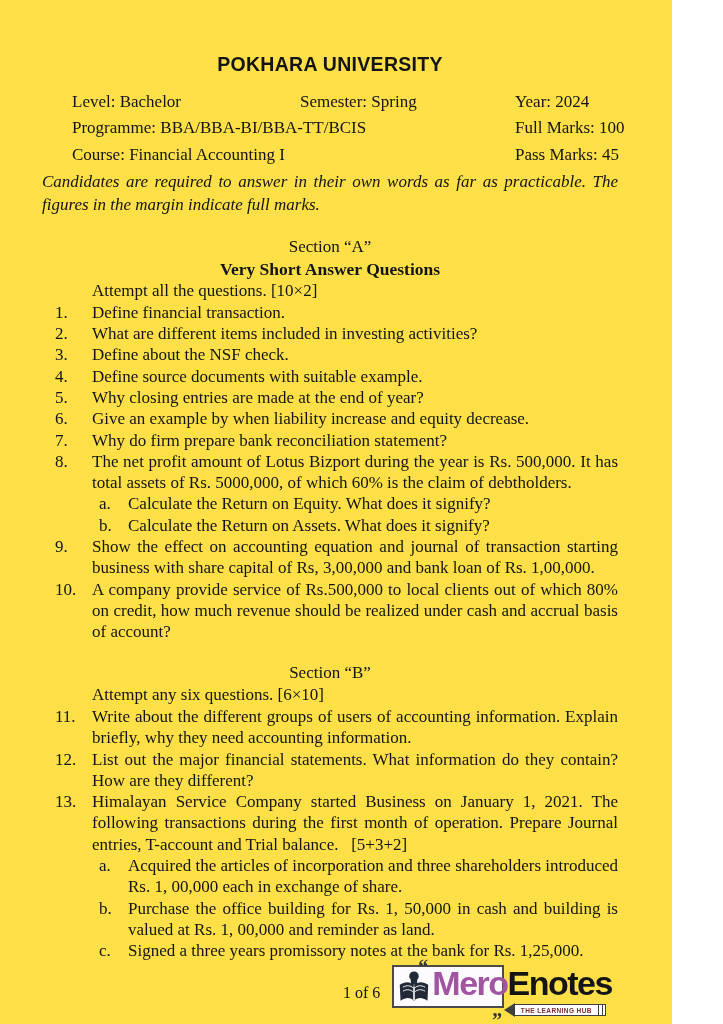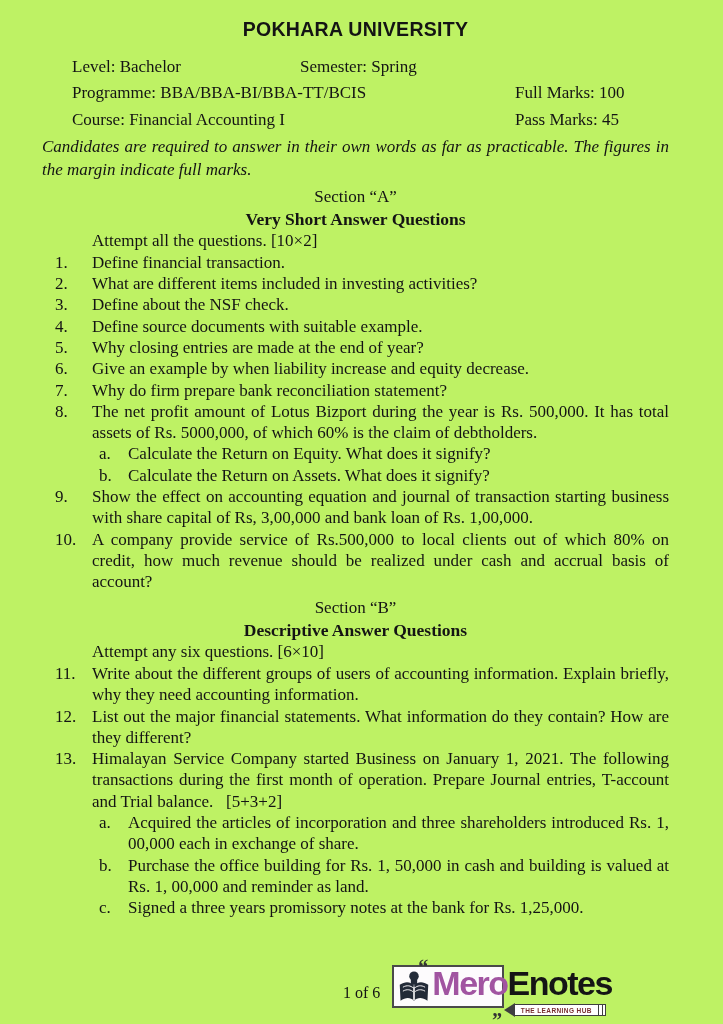--- a/index.html
+++ b/index.html
@@ -1,21 +1,21 @@
 <!DOCTYPE html>
 <html><head>
 <meta charset="utf-8">
 <style>
   html,body { margin:0; padding:0; background:#ffffff; }
   .page {
     position:relative;
-    width:723px; height:1024px;
-    box-sizing:border-box;
-    background:#bef264;
-    padding:18px 54px 0 42px;
+    width:672px; height:1024px;
+    box-sizing:border-box;
+    background:#fde047;
+    padding:53px 54px 0 42px;
     font-family:"Liberation Serif", serif;
     font-size:17px;
     color:#141414;
     overflow:hidden;
   }
   .doc-title {
     text-align:center;
     font-family:"Liberation Sans", sans-serif;
     font-weight:bold;
     font-size:19.5px;
@@ -31,21 +31,21 @@
   .meta .c1 { grid-column:1; }
   .meta .c2 { grid-column:2; }
   .meta .c3 { grid-column:3; }
   .meta .span2 { grid-column:1 / span 2; }
   .note {
     margin-top:2px;
     text-align:justify;
     font-style:italic;
     line-height:23px;
   }
-  .sec-title { text-align:center; line-height:22px; margin-top:5px; }
+  .sec-title { text-align:center; line-height:22px; margin-top:20px; }
   .sec-sub   { text-align:center; line-height:22px; font-weight:bold; font-size:17.5px; }
   .attempt   { margin-left:50px; line-height:21.5px; }
   .attempt b { font-weight:normal; }
   .q { display:flex; line-height:21.3px; }
   .q-no { flex:0 0 37px; margin-left:13px; }
   .q-txt { flex:1; text-align:justify; }
   .sub { display:flex; }
   .sub-no { flex:0 0 29px; margin-left:7px; }
   .sub-txt { flex:1; text-align:justify; }
   .footer {
@@ -117,20 +117,21 @@
 </head>
 <body>
 
 <div class="page">
 
   <div class="doc-title">POKHARA UNIVERSITY</div>
 
   <div class="meta">
     <div class="c1">Level: Bachelor</div>
     <div class="c2">Semester: Spring</div>
+    <div class="c3">Year: 2024</div>
     <div class="span2">Programme: BBA/BBA-BI/BBA-TT/BCIS</div>
     <div class="c3">Full Marks: 100</div>
     <div class="span2">Course: Financial Accounting I</div>
     <div class="c3">Pass Marks: 45</div>
     <div class="span2"></div>
   </div>
 
   <div class="note">Candidates are required to answer in their own words as far as practicable. The figures in the margin indicate full marks.</div>
 
   <div class="sec-title">Section “A”</div>
@@ -182,21 +183,20 @@
   <div class="q">
     <span class="q-no">9.</span>
     <span class="q-txt">Show the effect on accounting equation and journal of transaction starting business with share capital of Rs, 3,00,000 and bank loan of Rs. 1,00,000.</span>
   </div>
   <div class="q">
     <span class="q-no">10.</span>
     <span class="q-txt">A company provide service of Rs.500,000 to local clients out of which 80% on credit, how much revenue should be realized under cash and accrual basis of account?</span>
   </div>
 
   <div class="sec-title">Section “B”</div>
-  <div class="sec-sub">Descriptive Answer Questions</div>
   <div class="attempt"><span>Attempt </span><b>any six</b><span> questions. [6×10]</span></div>
 
   <div class="q">
     <span class="q-no">11.</span>
     <span class="q-txt">Write about the different groups of users of accounting information. Explain briefly, why they need accounting information.</span>
   </div>
   <div class="q">
     <span class="q-no">12.</span>
     <span class="q-txt">List out the major financial statements. What information do they contain? How are they different?</span>
   </div>

